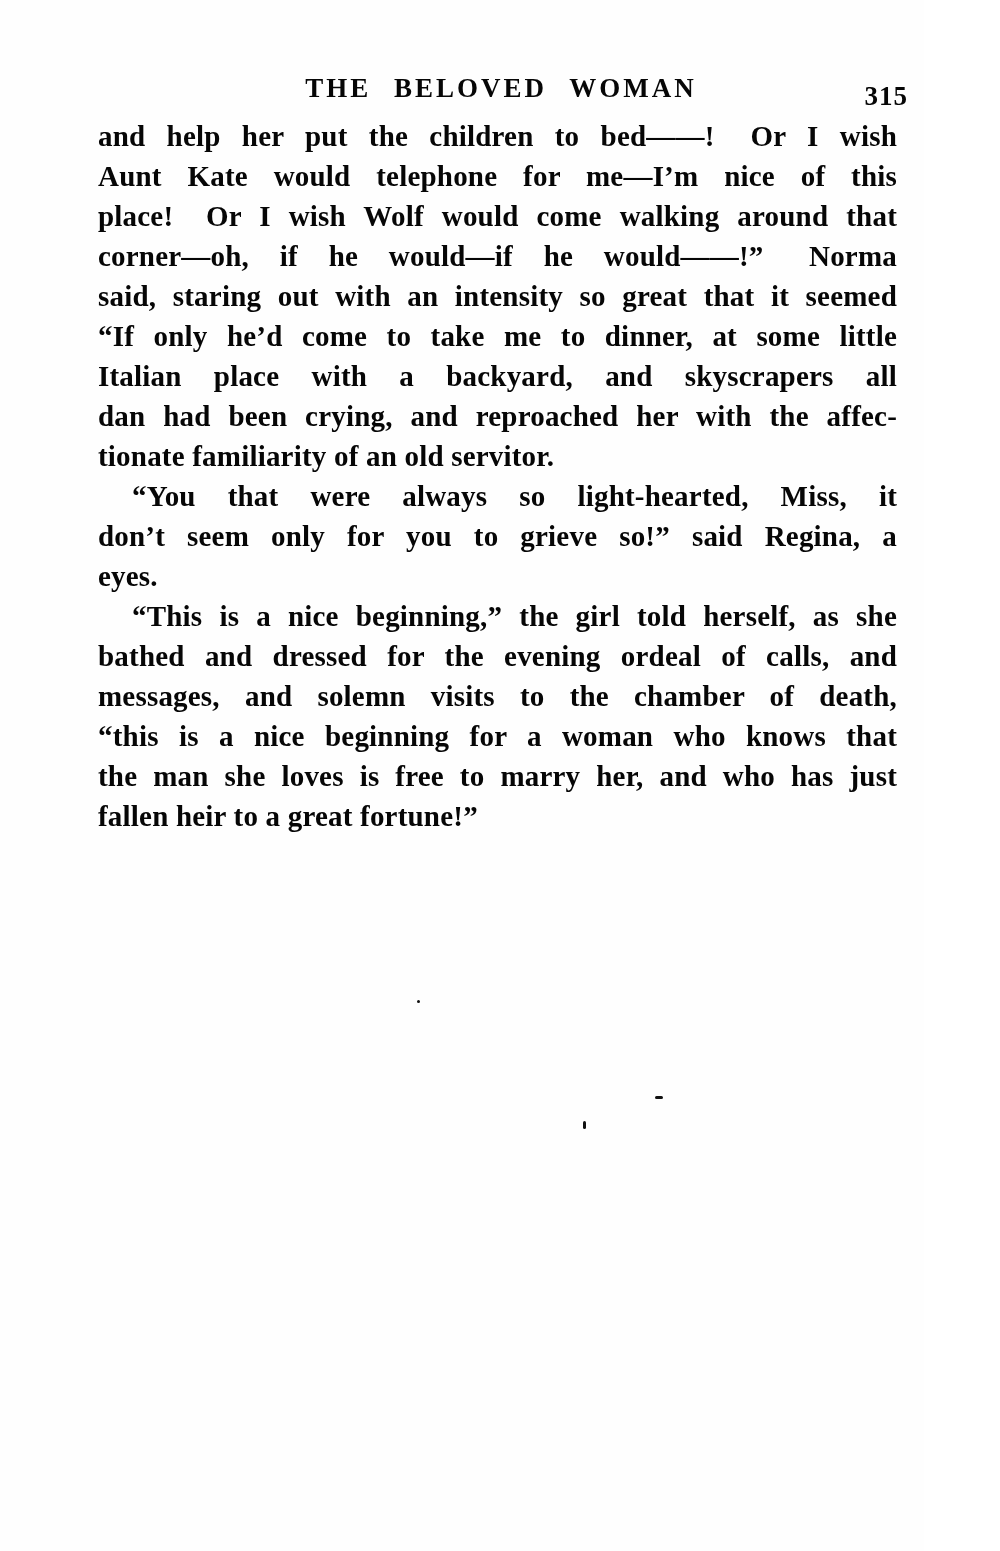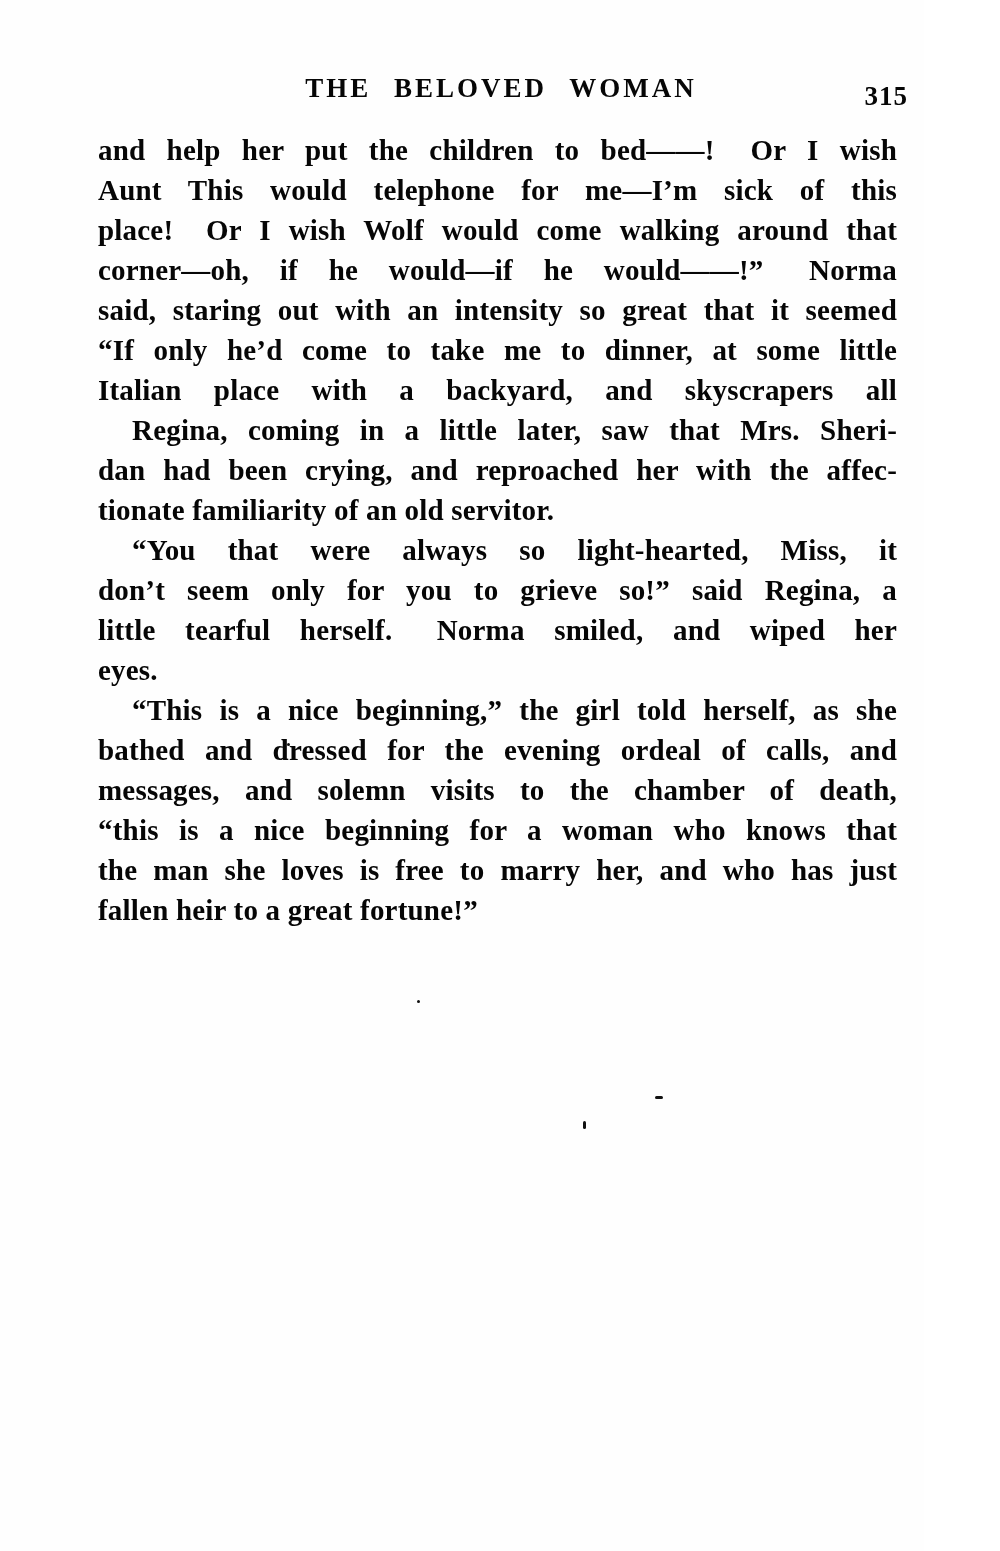--- a/index.html
+++ b/index.html
@@ -37,21 +37,21 @@
   .page-number {
     position: absolute;
     right: -4px;
     top: 8px;
     font-size: 27px;
     font-weight: bold;
     letter-spacing: 1px;
   }
   .body-text {
     position: absolute;
-    top: 130px;
+    top: 116px;
     left: 98px;
     width: 799px;
   }
   .line {
     font-size: 29px;
     font-weight: bold;
     line-height: 40px;
     height: 40px;
     overflow: hidden;
     letter-spacing: 0.2px;
@@ -83,32 +83,30 @@
 
 <div class="page">
 
   <header class="header">
     <span class="running-title">THE BELOVED WOMAN</span>
     <span class="page-number">315</span>
   </header>
 
   <main class="body-text">
     <div class="line just">and help her put the children to bed——!  Or I wish</div>
-    <div class="line just">Aunt This would telephone for me—I’m sick of this</div>
+    <div class="line just">Aunt Kate would telephone for me—I’m nice of this</div>
     <div class="line just">place!  Or I wish Wolf would come walking around that</div>
     <div class="line just">corner—oh, if he would—if he would——!”  Norma</div>
     <div class="line just">said, staring out with an intensity so great that it seemed</div>
     <div class="line just">“If only he’d come to take me to dinner, at some little</div>
     <div class="line just">Italian place with a backyard, and skyscrapers all</div>
-    <div class="line just indent">Regina, coming in a little later, saw that Mrs. Sheri-</div>
     <div class="line just">dan had been crying, and reproached her with the affec-</div>
     <div class="line end">tionate familiarity of an old servitor.</div>
     <div class="line just indent">“You that were always so light-hearted, Miss, it</div>
     <div class="line just">don’t seem only for you to grieve so!” said Regina, a</div>
-    <div class="line just">little tearful herself.  Norma smiled, and wiped her</div>
     <div class="line end">eyes.</div>
     <div class="line just indent">“This is a nice beginning,” the girl told herself, as she</div>
     <div class="line just">bathed and dressed for the evening ordeal of calls, and</div>
     <div class="line just">messages, and solemn visits to the chamber of death,</div>
     <div class="line just">“this is a nice beginning for a woman who knows that</div>
     <div class="line just">the man she loves is free to marry her, and who has just</div>
     <div class="line end">fallen heir to a great fortune!”</div>
   </main>
 
   <span class="speck dot s1"></span>

